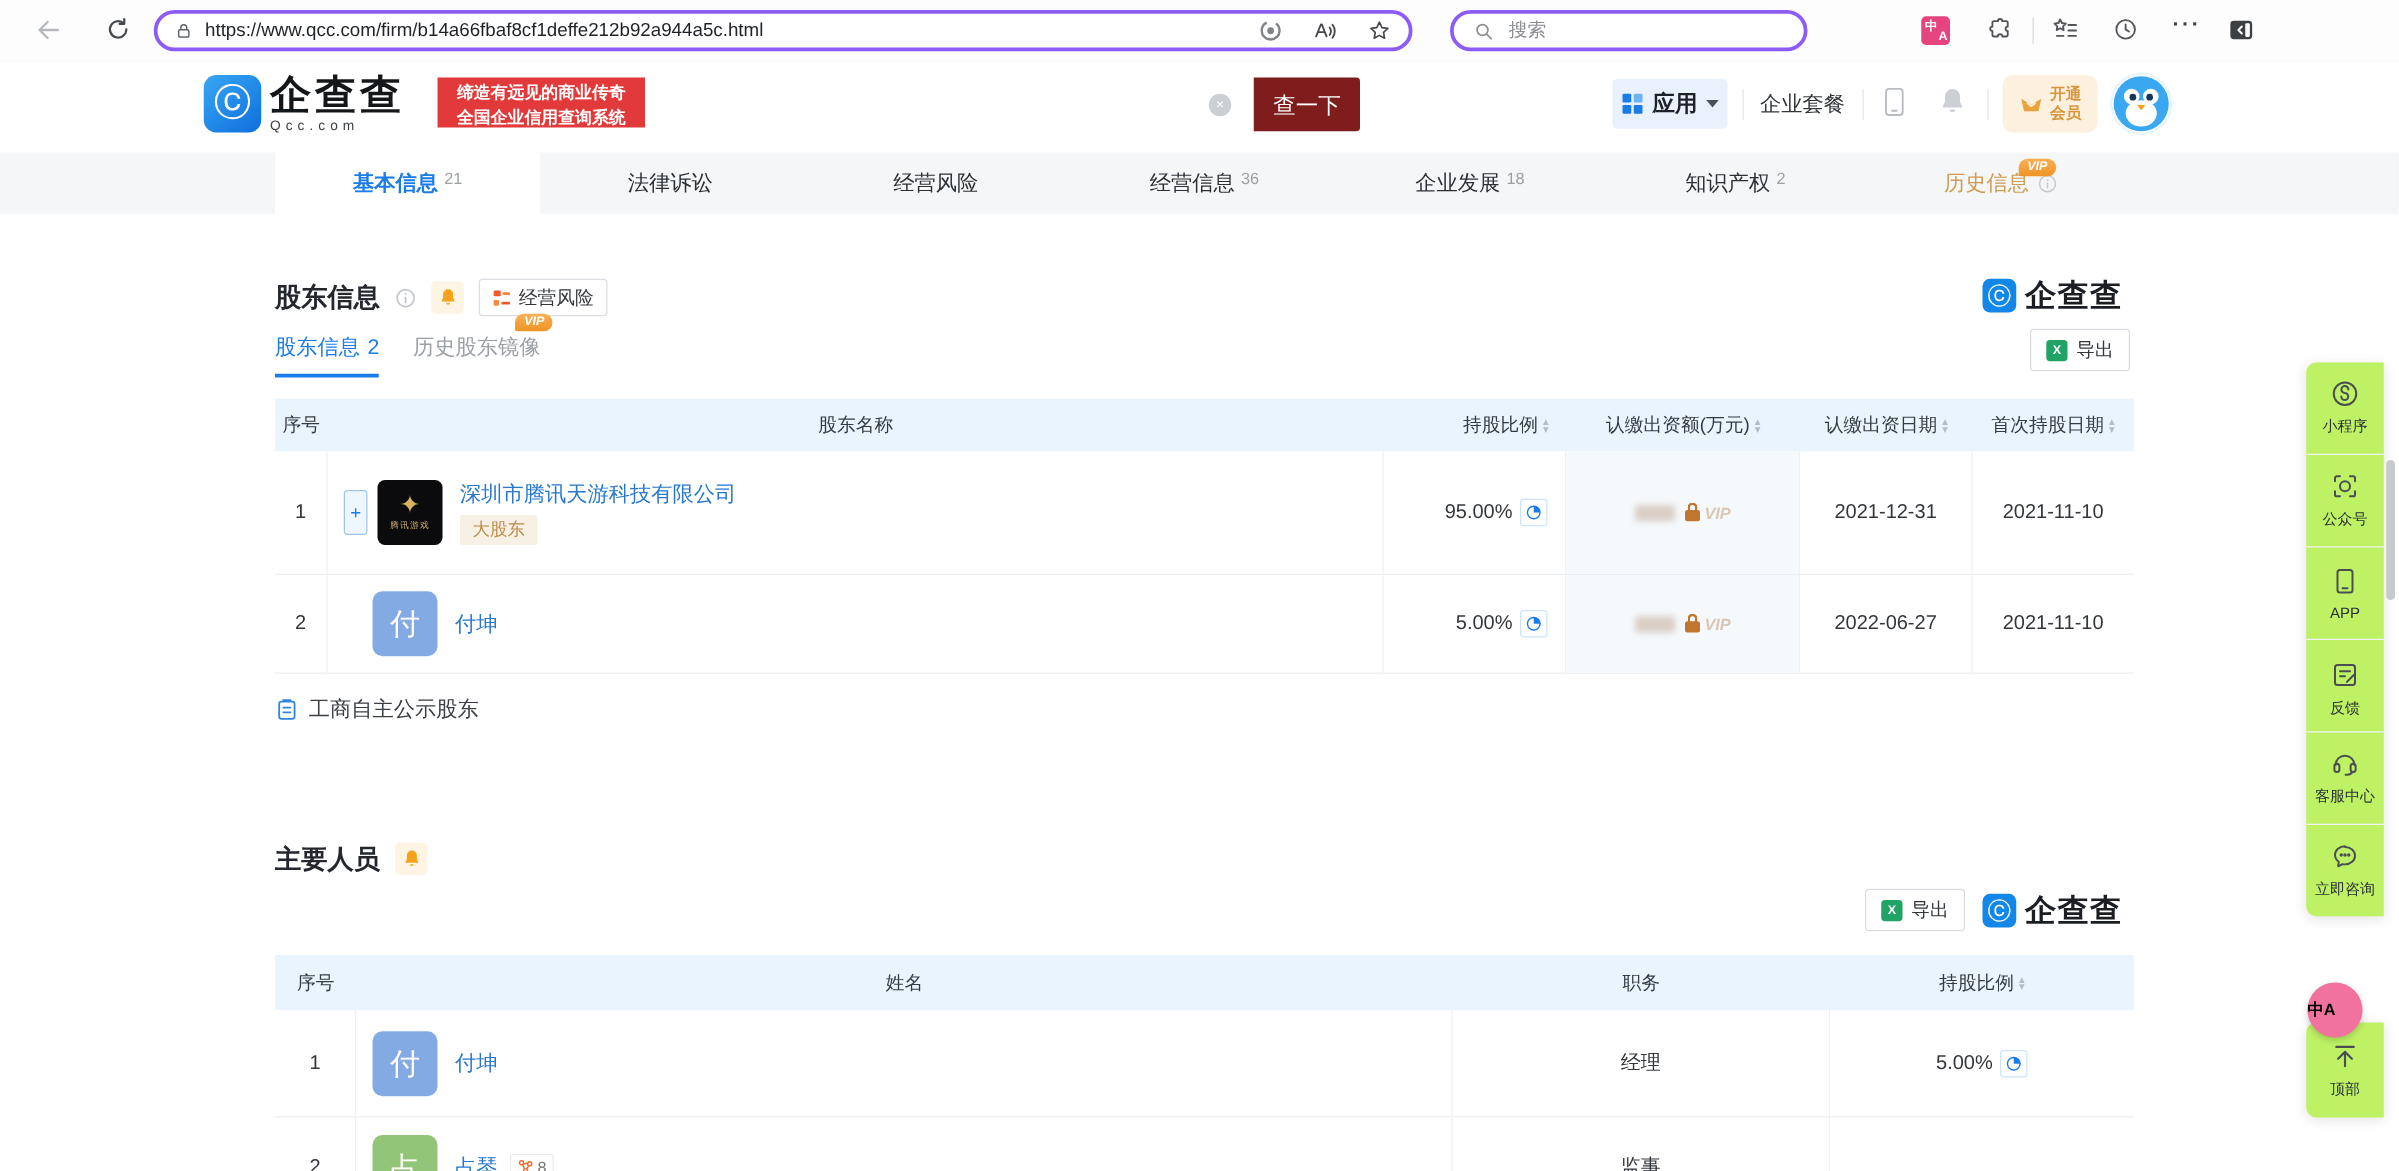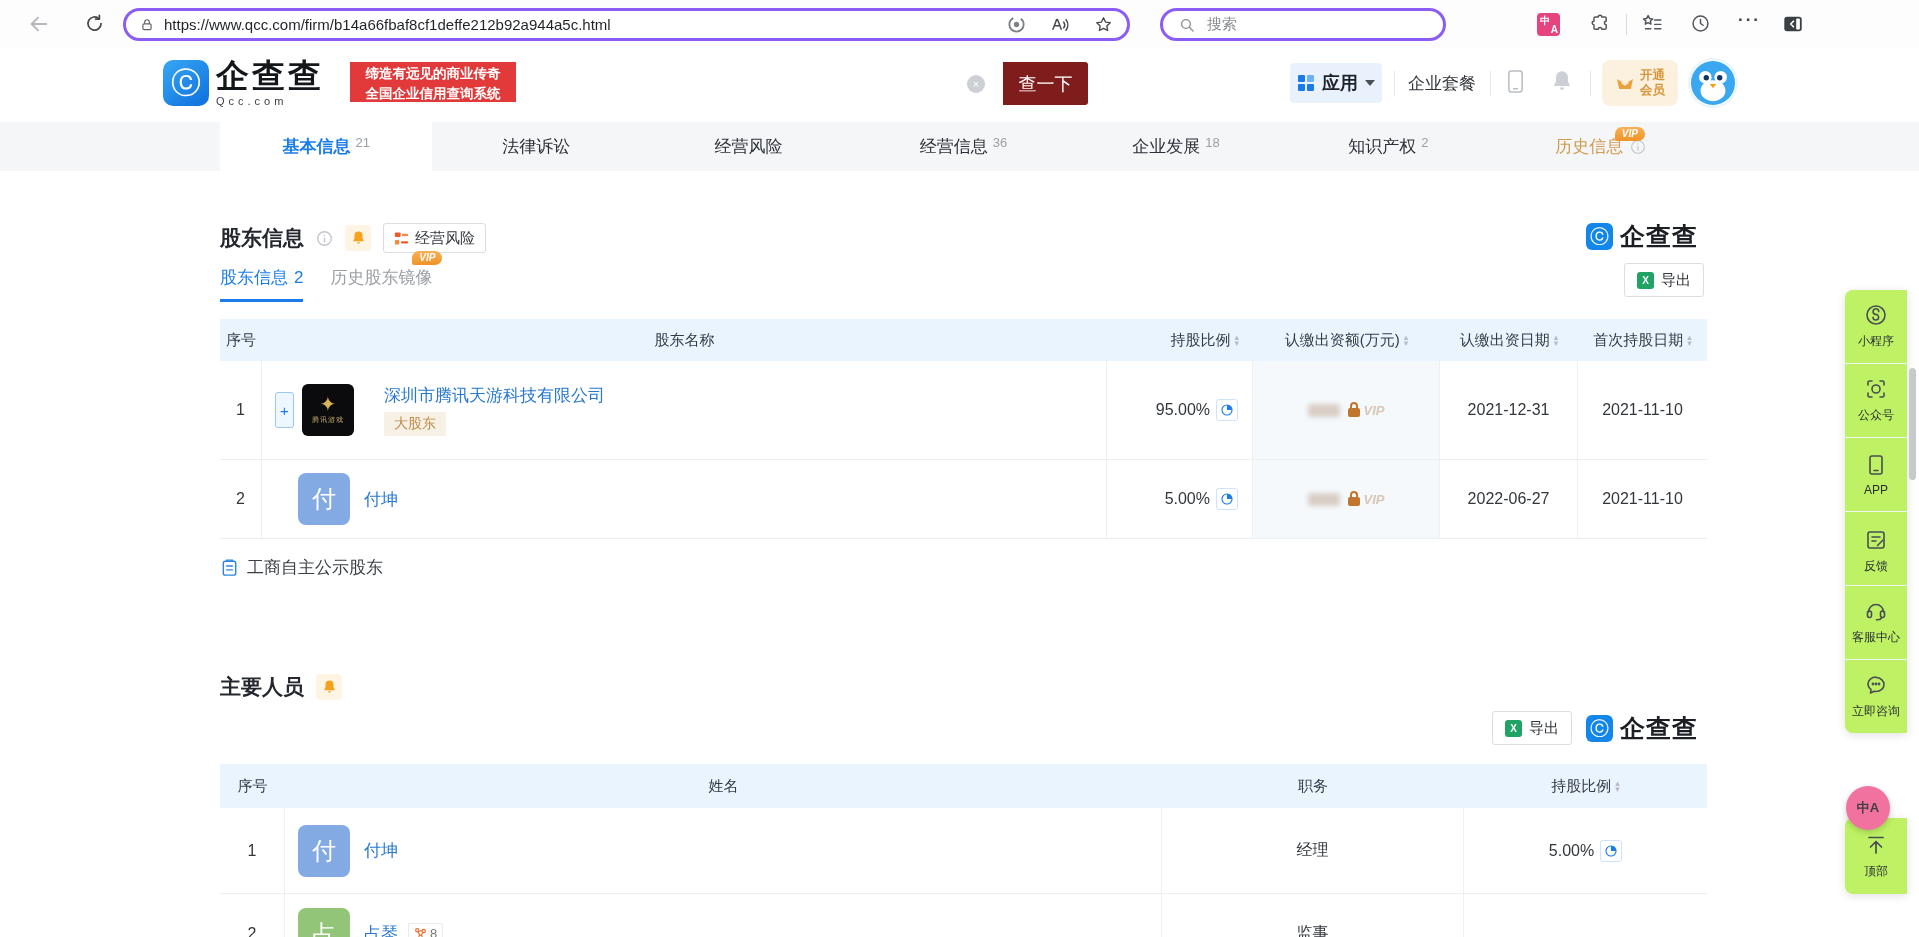--- a/index.html
+++ b/index.html
@@ -130,21 +130,21 @@
           padding:2px 5px;margin-left:8px;font-size:13px;color:#777;}
 
   
   .side-card{position:absolute;left:1845px;width:62px;background:#bef264;border-radius:8px 0 0 8px;
          box-shadow:0 2px 10px rgba(0,0,0,.12);}
   .side-item{height:73px;display:flex;flex-direction:column;align-items:center;justify-content:center;gap:6px;
          border-top:1px solid #f2f3f5;}
   .side-item:first-child{border-top:none;}
   .side-label{font-size:12px;color:#2b2f36;white-space:nowrap;}
   .bubble{position:absolute;left:1846px;top:786px;width:44px;height:44px;border-radius:50%;background:#f1729f;
-         color:#404040;font-size:13px;font-weight:bold;display:flex;align-items:center;justify-content:center;
+         color:#000000;font-size:13px;font-weight:bold;display:flex;align-items:center;justify-content:flex-start;
          box-shadow:0 2px 6px rgba(0,0,0,.2);}
   .scroll-thumb{position:absolute;left:1909px;top:368px;width:7px;height:112px;border-radius:4px;background:#c6cacd;}
 </style>
 </head>
 <body>
 
 <div class="page">
 
   <div class="browser">
     <svg class="b-ico" style="left:28px" width="22" height="22" viewBox="0 0 24 24" fill="none" stroke="#b4b7bb" stroke-width="2" stroke-linecap="round" stroke-linejoin="round">
@@ -380,21 +380,21 @@
     </div>
 
     <div class="trow" style="height:99px">
       <div class="cell sc1">1</div>
       <div class="cell sc2" style="padding-left:13px;gap:8px">
         <span class="expand">+</span>
         <span class="tx-logo">
             <span class="star">✦</span>
             <span class="txt">腾讯游戏</span>
           </span>
-        <span style="display:flex;flex-direction:column;gap:5px;margin-left:22px">
+        <span style="display:flex;flex-direction:column;gap:5px;margin-left:6px">
           <a class="link" style="font-size:17px;text-decoration:none;cursor:pointer">深圳市腾讯天游科技有限公司</a>
           <span><span class="tag">大股东</span></span>
         </span>
       </div>
       <div class="cell sc3">
         <span>95.00%</span>
         <span class="pie-box">
             <svg width="14" height="14" viewBox="0 0 20 20">
               <circle cx="10" cy="10" r="7.2" fill="none" stroke="#1a7ce8" stroke-width="1.6"></circle>
               <path d="M10 10V2.8A7.2 7.2 0 0 1 17.2 10z" fill="#1a7ce8"></path>

